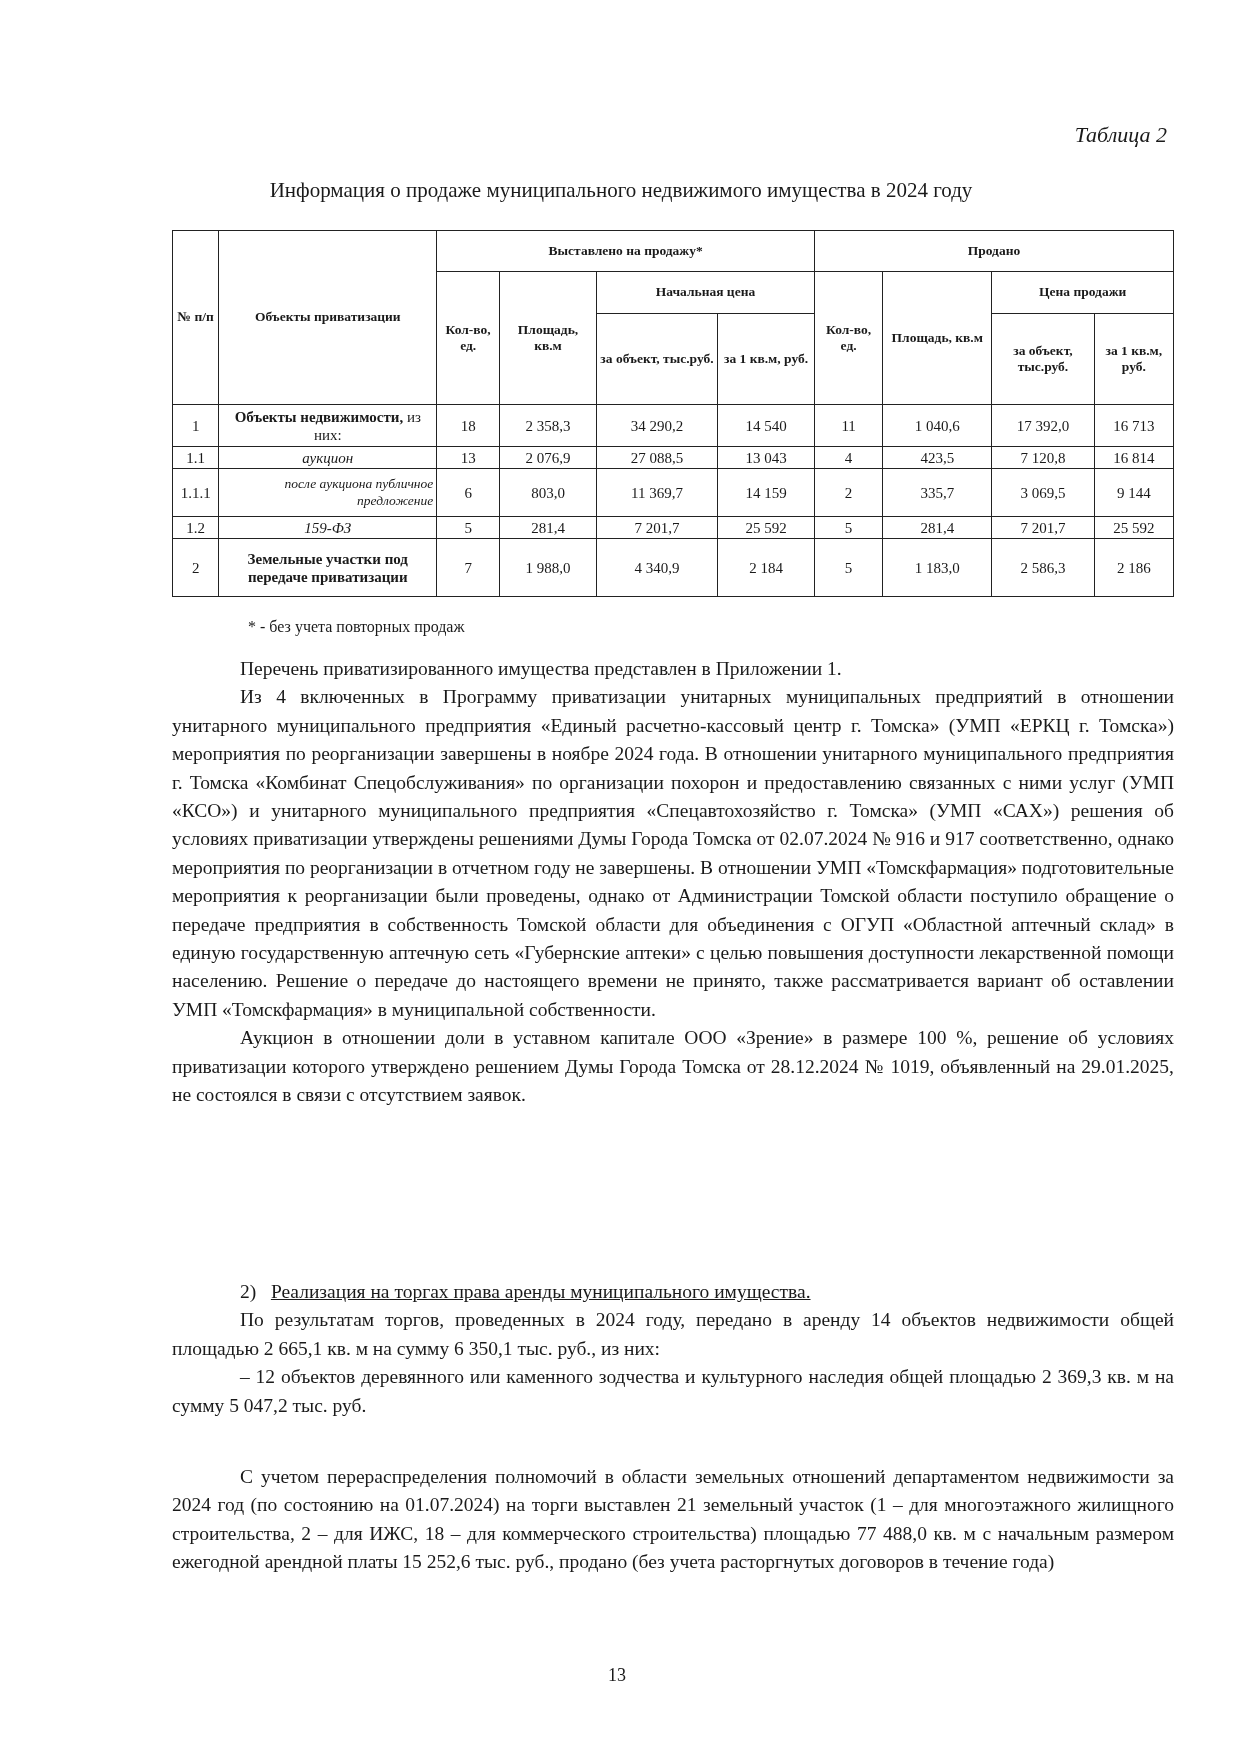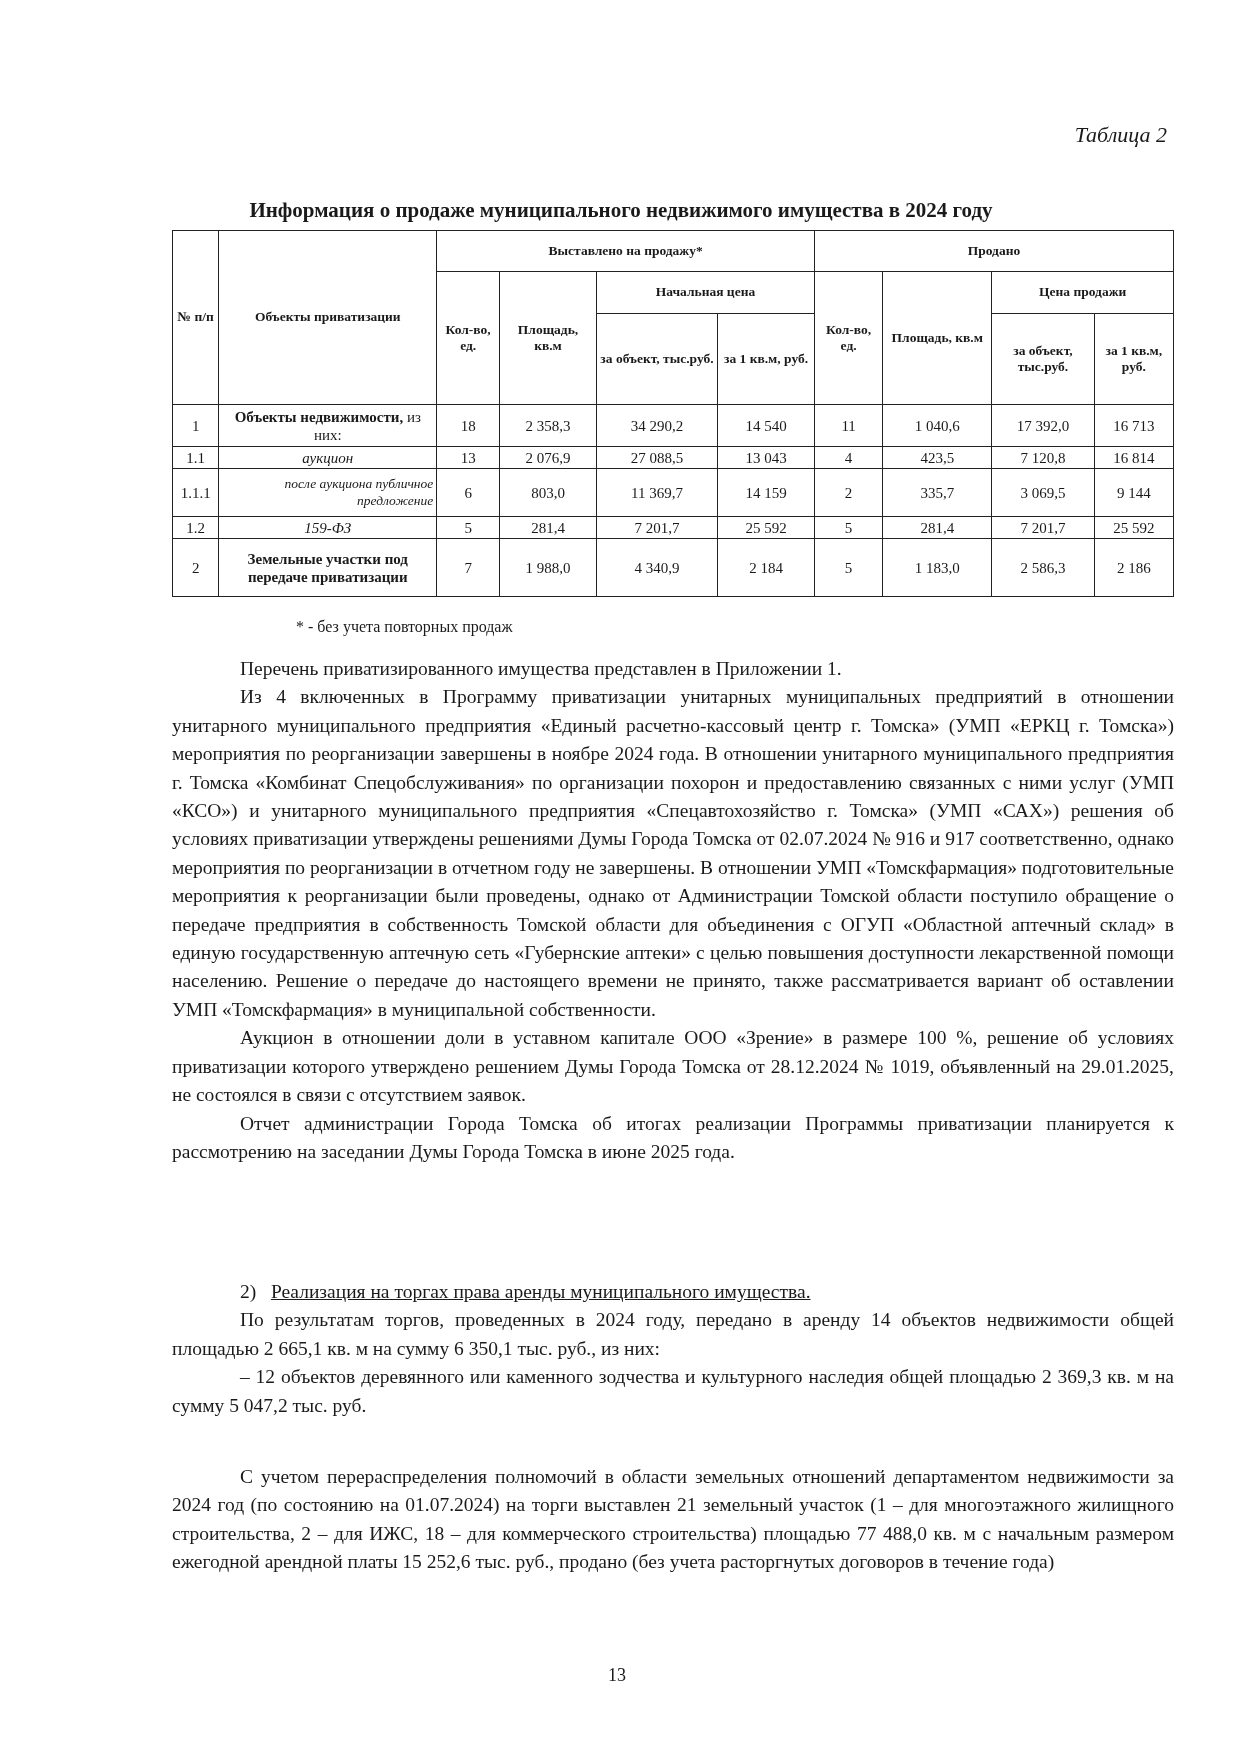--- a/index.html
+++ b/index.html
@@ -2,31 +2,31 @@
 <html><head>
 <meta charset="utf-8">
 <style>
   * { box-sizing: border-box; }
   html, body { margin: 0; padding: 0; background: #ffffff; }
   body { width: 1234px; height: 1746px; position: relative; overflow: hidden;
          font-family: "Liberation Serif", serif; color: #1a1a1a; }
   .page { position: absolute; left: 0; top: 0; width: 1234px; height: 1746px; }
   .table-label { position: absolute; right: 67px; top: 122px; font-style: italic; font-size: 22px; }
   .title { position: absolute; left: 8px; right: 0; top: 178px; text-align: center;
-           font-weight: bold; font-size: 21px; letter-spacing: 0; margin-top: 20px; }
+           font-weight: normal; font-size: 21px; letter-spacing: 0; }
   table.data { position: absolute; left: 172px; top: 230px; width: 1002px;
                border-collapse: collapse; font-size: 15px; }
   table.data td, table.data th { border: 1.4px solid #222; text-align: center; vertical-align: middle;
                padding: 1px 3px; line-height: 1.2; }
   table.data th { font-weight: bold; font-size: 13.5px; }
   .c-name { text-align: right; }
   .bold { font-weight: bold; }
   .ital { font-style: italic; }
   .right { text-align: right !important; }
-  .footnote { position: absolute; left: 248px; top: 618px; font-size: 16px; margin-left: 48px; }
+  .footnote { position: absolute; left: 248px; top: 618px; font-size: 16px; }
   .body-text { position: absolute; left: 172px; width: 1002px; font-size: 19.5px; line-height: 28.4px;
                text-align: justify; }
   .p { margin: 0; text-indent: 68px; }
   .u { text-decoration: underline; }
   .pageno { position: absolute; left: 0; right: 0; top: 1665px; text-align: center; font-size: 18px; }
 </style>
 </head>
 <body>
 
 <div class="page">
@@ -131,21 +131,20 @@
     </tr>
   </tbody>
     </table>
 
   <div class="footnote">* - без учета повторных продаж</div>
 
   <div class="body-text" style="top:655px">
     <p class="p">Перечень приватизированного имущества представлен в Приложении 1.</p>
     <p class="p">Из 4 включенных в Программу приватизации унитарных муниципальных предприятий в отношении унитарного муниципального предприятия «Единый расчетно-кассовый центр г. Томска» (УМП «ЕРКЦ г. Томска») мероприятия по реорганизации завершены в ноябре 2024 года. В отношении унитарного муниципального предприятия г. Томска «Комбинат Спецобслуживания» по организации похорон и предоставлению связанных с ними услуг (УМП «КСО») и унитарного муниципального предприятия «Спецавтохозяйство г. Томска» (УМП «САХ») решения об условиях приватизации утверждены решениями Думы Города Томска от 02.07.2024 № 916 и 917 соответственно, однако мероприятия по реорганизации в отчетном году не завершены. В отношении УМП «Томскфармация» подготовительные мероприятия к реорганизации были проведены, однако от Администрации Томской области поступило обращение о передаче предприятия в собственность Томской области для объединения с ОГУП «Областной аптечный склад» в единую государственную аптечную сеть «Губернские аптеки» с целью повышения доступности лекарственной помощи населению. Решение о передаче до настоящего времени не принято, также рассматривается вариант об оставлении УМП «Томскфармация» в муниципальной собственности.</p>
     <p class="p">Аукцион в отношении доли в уставном капитале ООО «Зрение» в размере 100 %, решение об условиях приватизации которого утверждено решением Думы Города Томска от 28.12.2024 № 1019, объявленный на 29.01.2025, не состоялся в связи с отсутствием заявок.</p>
-    <p class="p">Отчет администрации Города Томска об итогах реализации Программы приватизации планируется к рассмотрению на заседании Думы Города Томска в июне 2025 года.</p>
   </div>
 
   <div class="body-text" style="top:1278px">
     <p class="p"><span>2)</span>&nbsp;&nbsp;&nbsp;<span class="u">Реализация на торгах права аренды муниципального имущества.</span></p>
     <p class="p">По результатам торгов, проведенных в 2024 году, передано в аренду 14 объектов недвижимости общей площадью 2 665,1 кв. м на сумму 6 350,1 тыс. руб., из них:</p>
     <p class="p">– 12 объектов деревянного или каменного зодчества и культурного наследия общей площадью 2 369,3 кв. м на сумму 5 047,2 тыс. руб.</p>
   </div>
 
   <div class="body-text" style="top:1463px">
     <p class="p">С учетом перераспределения полномочий в области земельных отношений департаментом недвижимости за 2024 год (по состоянию на 01.07.2024) на торги выставлен 21 земельный участок (1 – для многоэтажного жилищного строительства, 2 – для ИЖС, 18 – для коммерческого строительства) площадью 77 488,0 кв. м с начальным размером ежегодной арендной платы 15 252,6 тыс. руб., продано (без учета расторгнутых договоров в течение года)</p>

